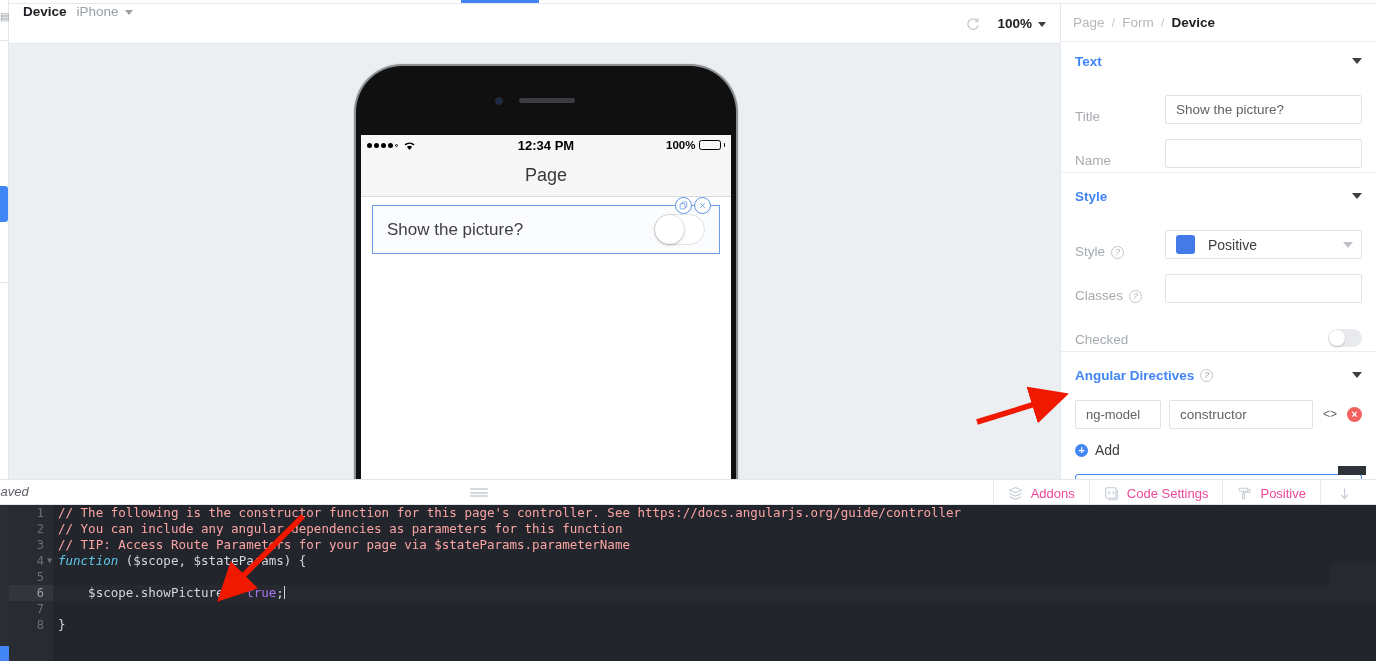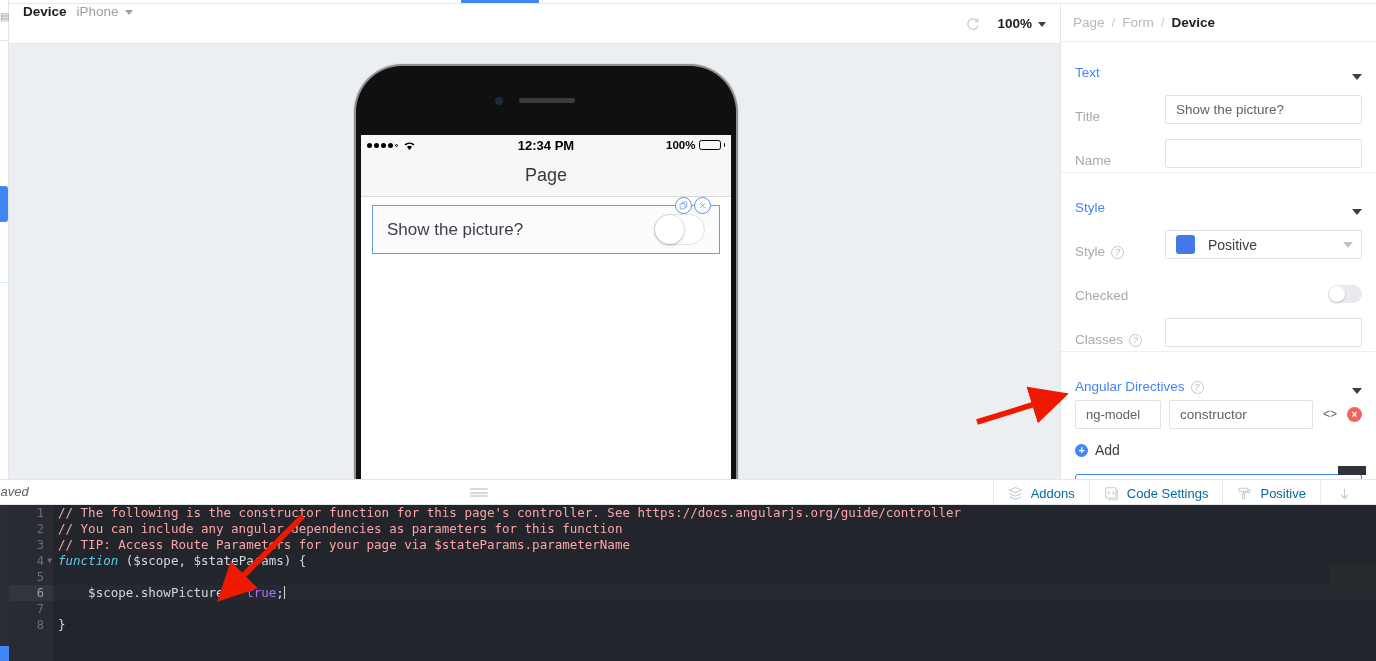--- a/index.html
+++ b/index.html
@@ -153,22 +153,22 @@
   }
   .breadcrumb {
     height: 38px; display: flex; align-items: center; padding: 0 0 0 12px;
     border-bottom: 1px solid #eceef0; font-size: 13.5px;
   }
   .bc-item { color: #b4b8bc; }
   .bc-item.active { color: #202124; font-weight: bold; }
   .bc-sep { color: #c9cdd1; margin: 0 7px; }
 
   .section-head {
-    height: 38px; display: flex; align-items: flex-end; padding: 0 14px;
-    font-size: 13.5px; font-weight: normal; color: #4285f4;
+    height: 38px; display: flex; align-items: center; padding: 0 14px;
+    font-size: 13.5px; font-weight: bold; color: #4285f4;
   }
   .section-head .sp { margin-left: auto; }
   .tri-down {
     width: 0; height: 0;
     border-left: 5px solid transparent; border-right: 5px solid transparent;
     border-top: 6px solid #3c4043;
   }
   .help-ic {
     display: inline-block; width: 13px; height: 13px; margin-left: 6px;
     border: 1px solid #c2c6ca; border-radius: 50%; color: #b3b7bb;
@@ -253,21 +253,21 @@
   .drag-handle {
     position: absolute; left: 470px; top: 8px; width: 18px; height: 9px;
     display: flex; flex-direction: column; justify-content: space-between;
   }
   .drag-handle span { height: 2px; background: #d5d9dd; border-radius: 1px; }
   .eb-right {
     position: absolute; right: 0; top: 0; height: 26px; display: flex;
   }
   .eb-btn {
     display: flex; align-items: center; gap: 8px; padding: 0 14px;
-    border-left: 1px solid #e8eaec; font-size: 13px; color: #0369a1;
+    border-left: 1px solid #e8eaec; font-size: 13px; color: #ec4899;
   }
   .eb-btn.narrow { padding: 0 16px; }
 
   
   .editor {
     position: absolute; left: 0; top: 505px; width: 1376px; height: 156px;
     background: #22252b; overflow: hidden;
   }
   .ed-left-edge {
     position: absolute; left: 0; top: 0; width: 9px; height: 156px;
@@ -447,31 +447,31 @@
         <span>Style</span><i class="help-ic">?</i>
       </span>
       <span class="select">
         <i class="swatch" style="background:#4479e8"></i>
         <span>Positive</span>
         <i class="sel-caret"></i>
       </span>
     </div>
 
     <div class="row">
+      <span class="row-label">
+        <span>Classes</span><i class="help-ic">?</i>
+      </span>
+      <span class="field"></span>
+    </div>
+
+    <div class="row">
       <span class="row-label">Checked</span>
       <span class="sw-off">
           <i></i>
         </span>
-    </div>
-
-    <div class="row">
-      <span class="row-label">
-        <span>Classes</span><i class="help-ic">?</i>
-      </span>
-      <span class="field"></span>
     </div>
 
     <div class="divider"></div>
 
     <div class="section-head">
       <span>Angular Directives</span>
       <i class="help-ic">?</i>
       <span class="sp"></span>
       <i class="tri-down"></i>
     </div>

